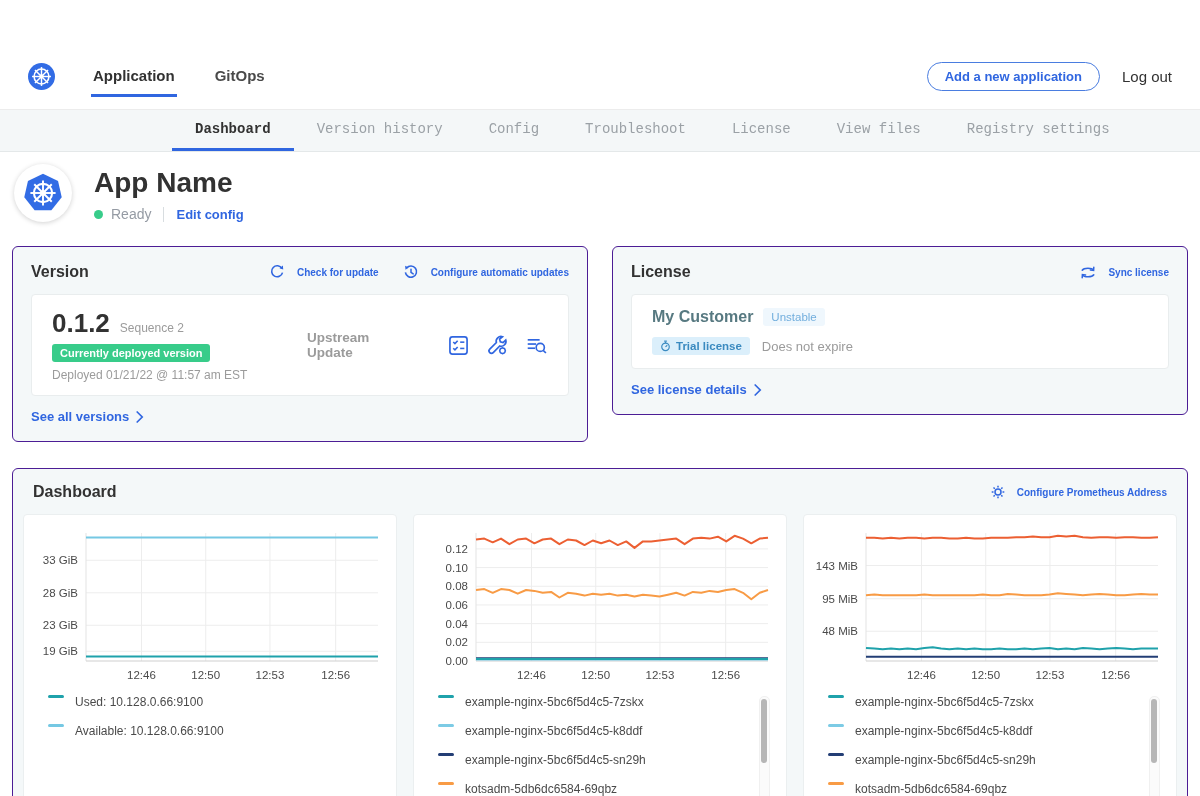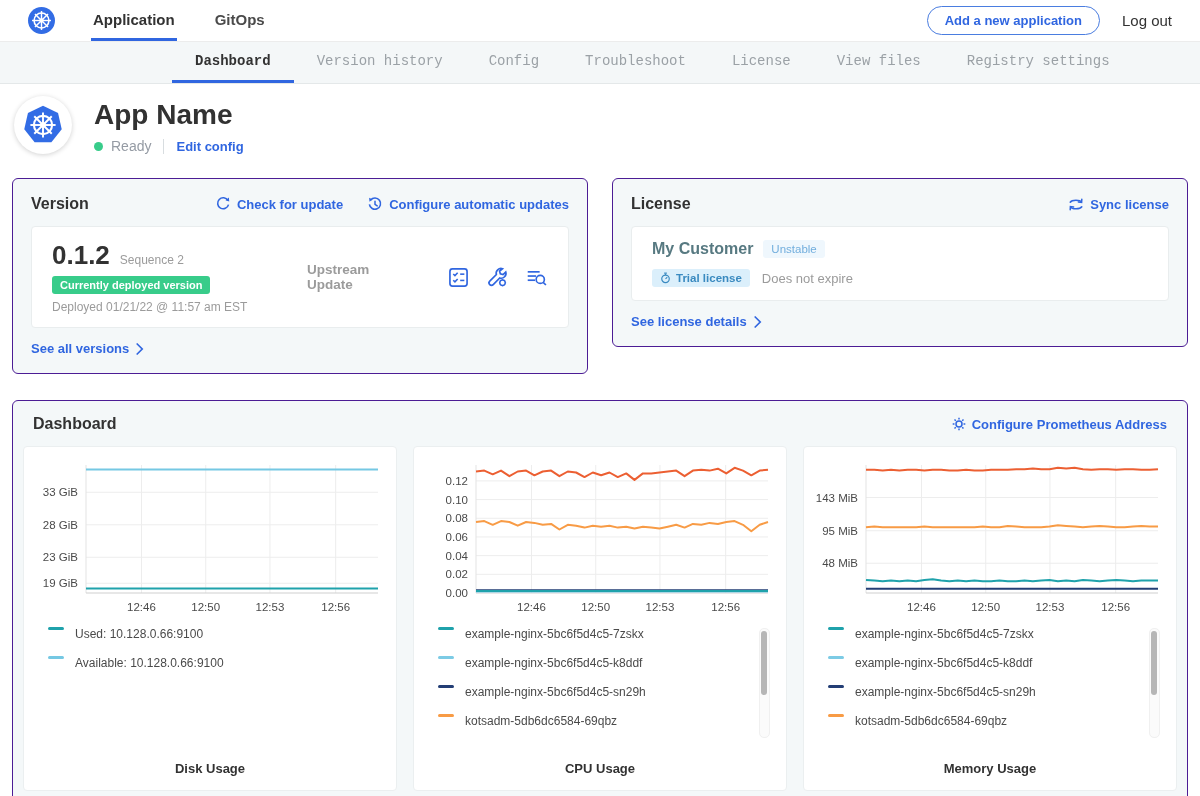--- a/index.html
+++ b/index.html
@@ -1,19 +1,19 @@
 <!DOCTYPE html>
 <html><head>
 <meta charset="utf-8">
 <style>
   html,body{width:1200px;height:796px;margin:0;overflow:hidden;background:#fff;
     font-family:"Liberation Sans",sans-serif;color:#323232;-webkit-font-smoothing:antialiased;}
   a{text-decoration:none;cursor:pointer;}
   
-  .topnav{height:41px;display:flex;align-items:stretch;padding:0 28px;background:#fff;}
+  .topnav{height:41px;display:flex;align-items:stretch;padding:12px 28px;background:#fff;margin-top:44px;}
   .k8s-logo{align-self:center;width:27px;height:27px;display:inline-block;}
   .topnav-tabs{display:flex;margin-left:36px;}
   .toptab{display:flex;align-items:center;padding:0 2px;margin-right:36px;font-size:15px;font-weight:600;
     color:#4a4a4a;border-bottom:3px solid transparent;cursor:pointer;}
   .toptab.active{color:#323232;border-bottom-color:#3066e0;}
   .topnav-right{margin-left:auto;display:flex;align-items:center;gap:22px;}
   .add-app-btn{background:#fff;border:1px solid #4a7de0;color:#3066e0;font-weight:bold;font-size:13px;
     padding:6px 17px;border-radius:16px;cursor:pointer;font-family:inherit;}
   .logout{font-size:15px;color:#323232;cursor:pointer;}
   
@@ -32,21 +32,21 @@
   .ready{color:#959ba4;}
   .vdiv{width:1px;height:15px;background:#d8dde0;margin:0 4px;}
   .edit-config{color:#3066e0;font-size:13px;font-weight:600;}
   
   .cards-row{display:flex;gap:24px;padding:0 12px;margin-top:8px;align-items:flex-start;}
   .card{background:#f4f8f9;border:1px solid #4c1d95;border-radius:6px;padding:16px 18px;box-sizing:border-box;}
   .half{flex:1;}
   .card-header{display:flex;justify-content:space-between;align-items:center;margin-bottom:13px;}
   .card-header h2{font-size:16px;margin:0;font-weight:bold;color:#323232;}
   .hlinks{display:flex;gap:24px;}
-  .blue-link{display:inline-flex;align-items:center;gap:6px;color:#3066e0;font-size:13px;font-weight:bold;}
+  .blue-link{display:inline-flex;align-items:center;gap:12px;color:#3066e0;font-size:10px;font-weight:bold;}
   .inner-card{background:#fff;border:1px solid #e9edee;border-radius:4px;padding:13px 20px;}
   .ver-inner{display:flex;align-items:center;justify-content:space-between;min-height:60px;}
   .ver-left{min-width:255px;}
   .ver-line1{display:flex;align-items:baseline;gap:10px;}
   .ver-num{font-size:26px;font-weight:bold;color:#323232;}
   .seq{font-size:12px;color:#9b9b9b;}
   .green-badge{display:inline-block;margin:5px 0 6px;background:#38cc8a;color:#fff;font-size:11px;font-weight:bold;
     padding:3px 8px;border-radius:3px;}
   .deployed{font-size:12px;color:#9b9b9b;}
   .upstream{font-size:13.5px;font-weight:bold;color:#9b9b9b;margin-right:30px;}

